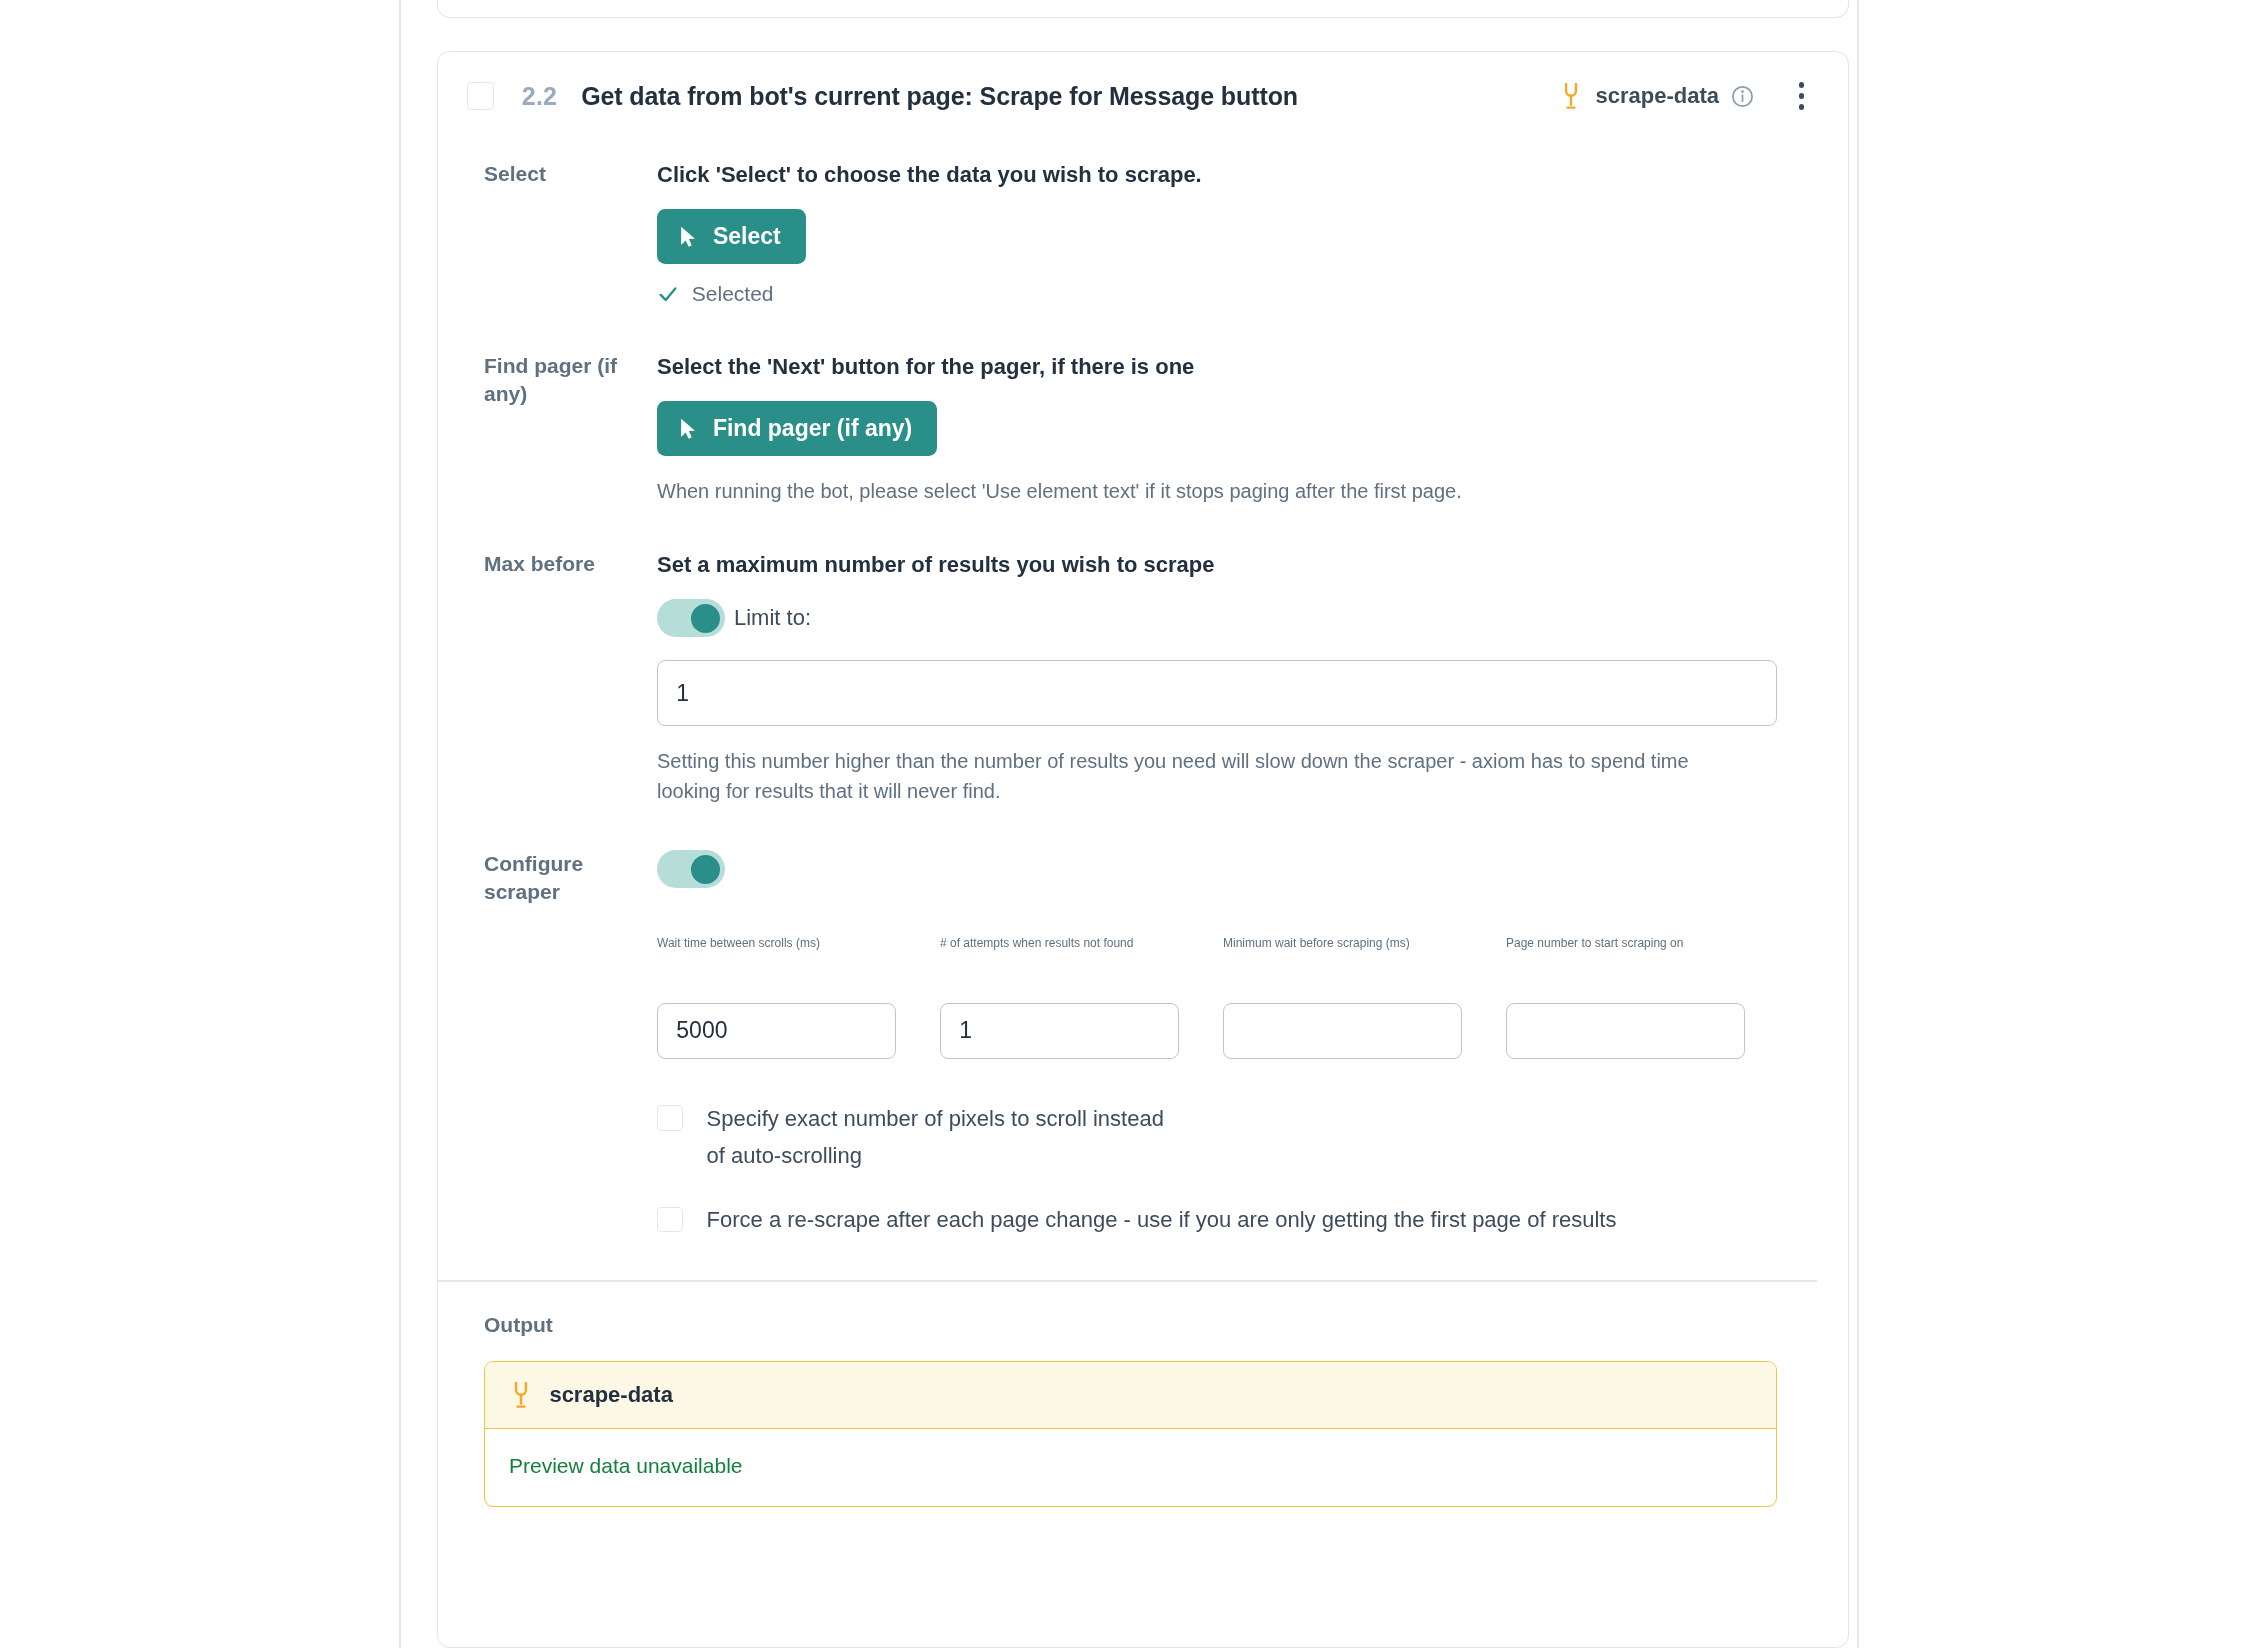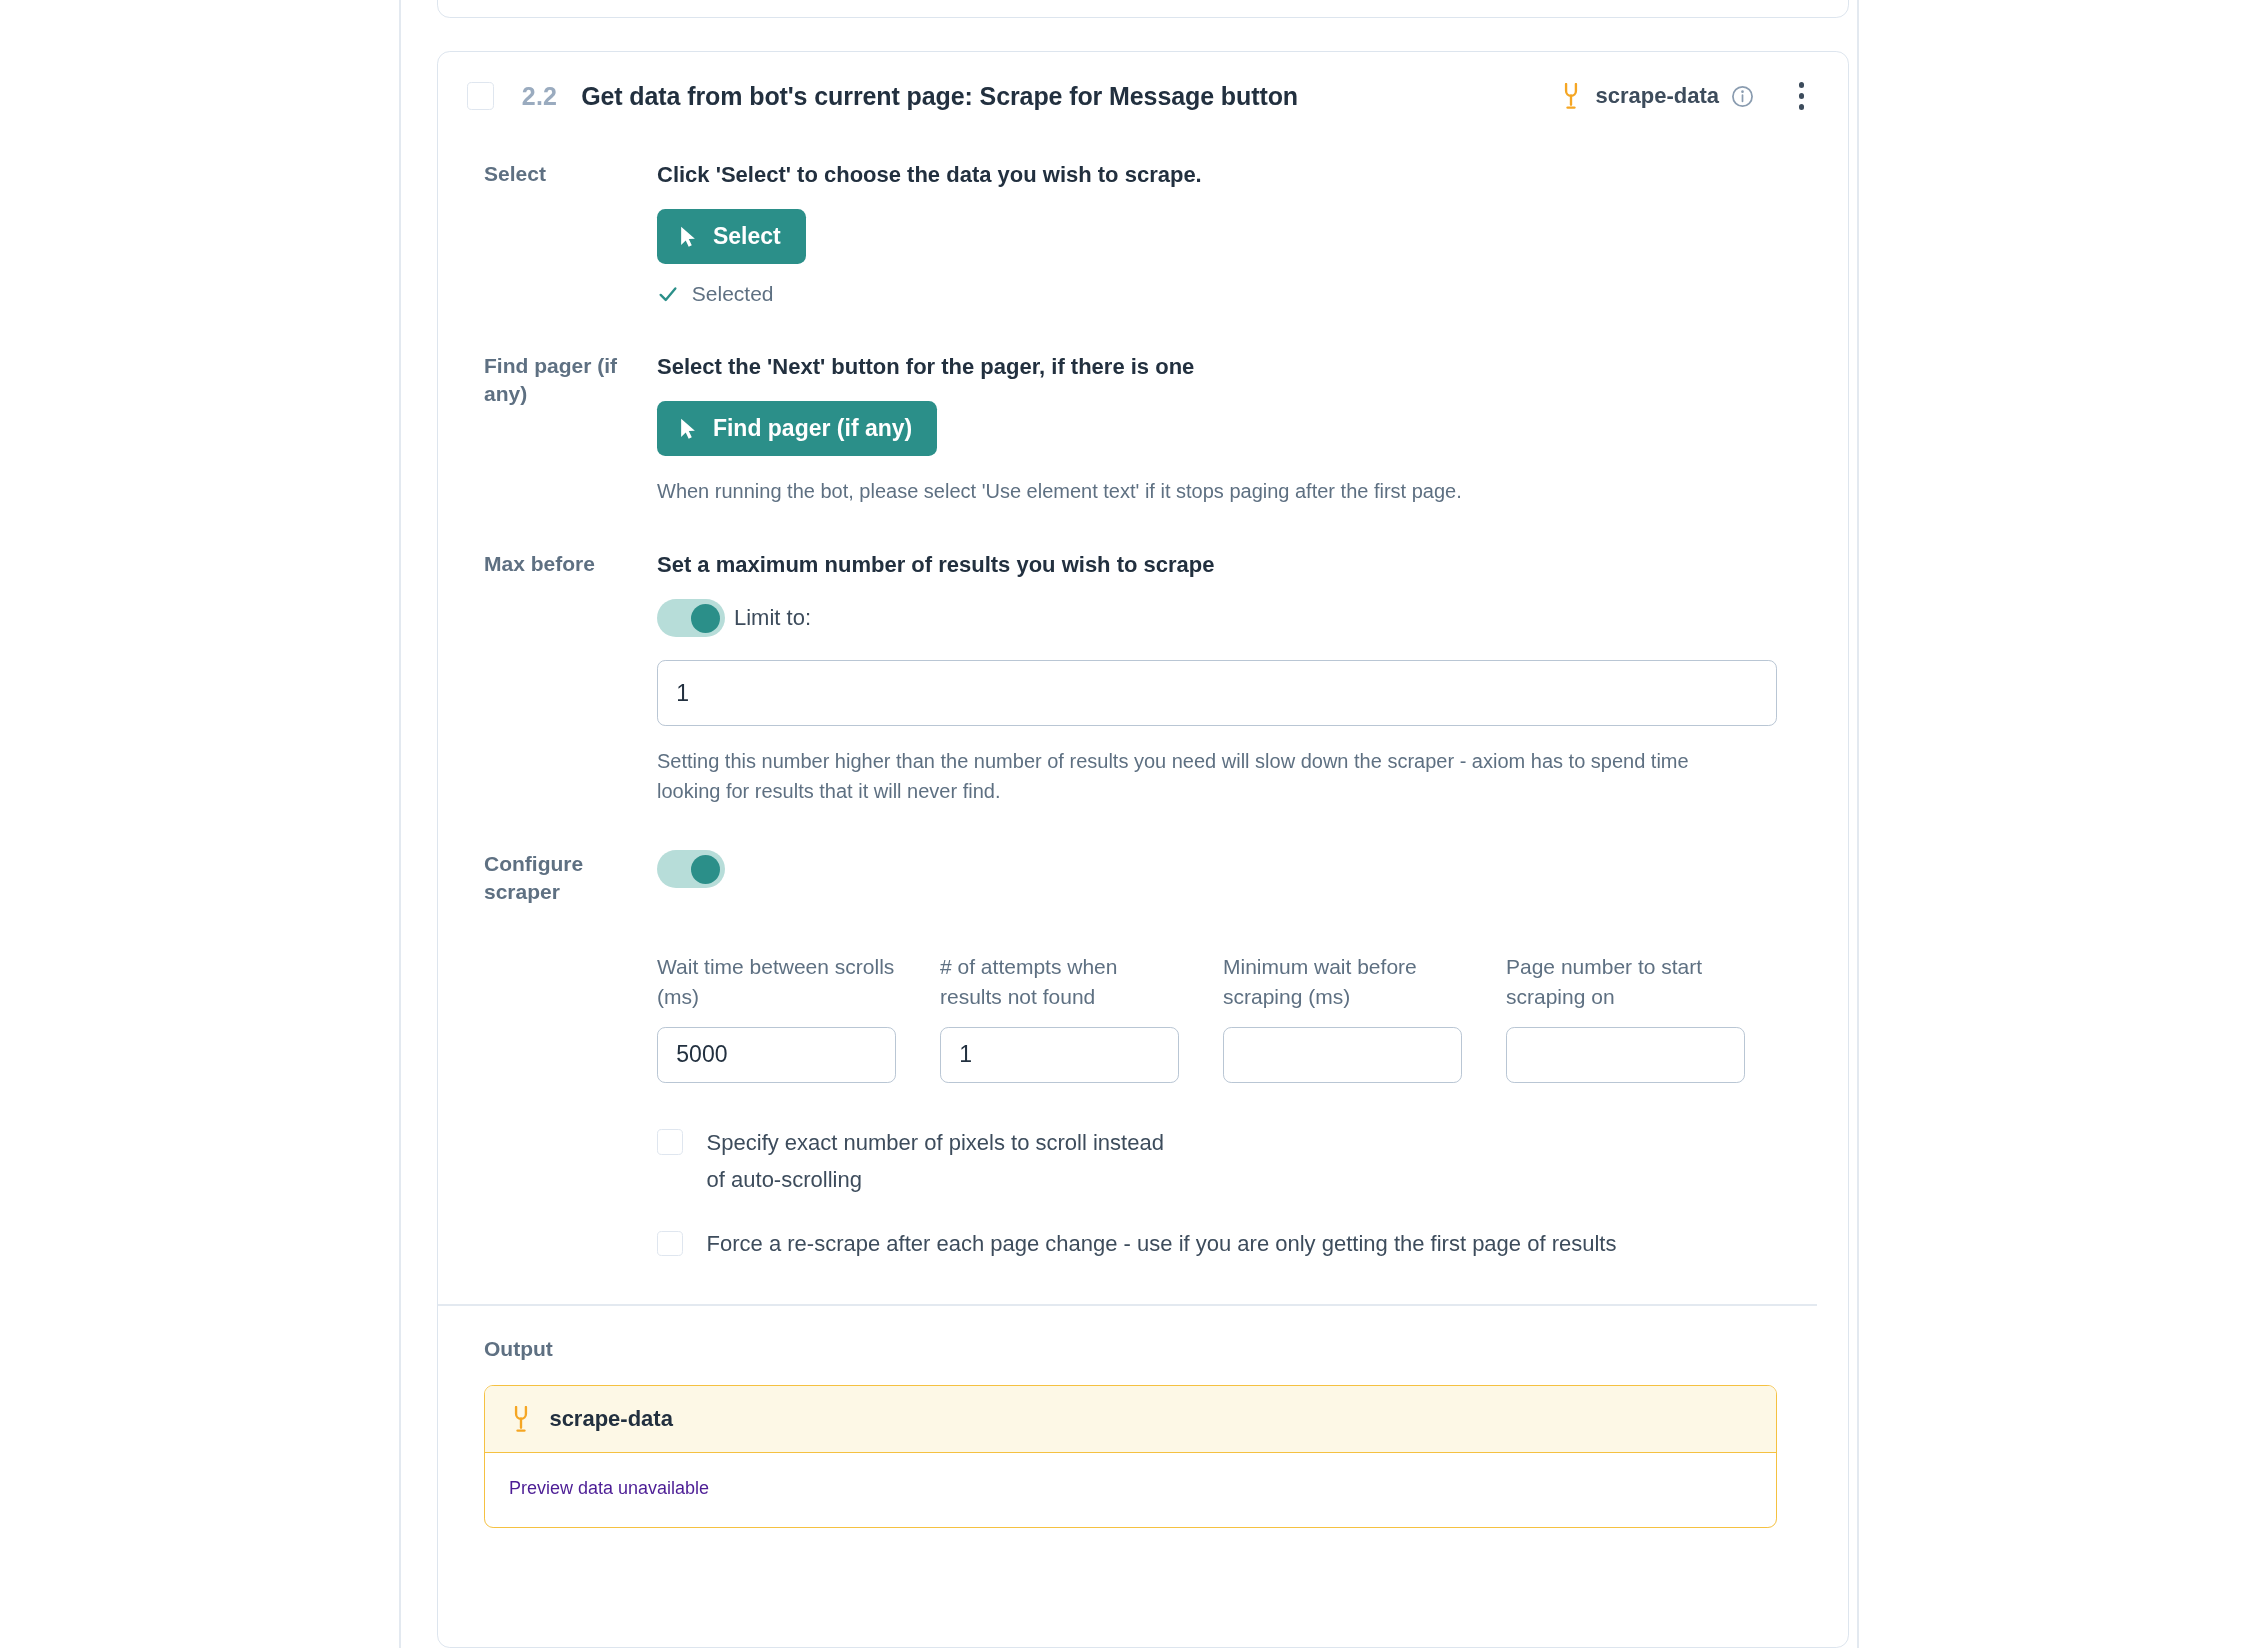--- a/index.html
+++ b/index.html
@@ -219,26 +219,25 @@
     font-family: "Liberation Sans", sans-serif;
     font-size: 23px;
     color: #22303f;
     padding: 0 18.3px;
     outline: none;
   }
 
   .field-grid { display: flex; gap: 44px; }
   .field { width: 239px; flex: 0 0 239px; }
   .field-label {
-    font-size: 21px;
+    font-size: 12px;
     color: #5e7082;
     line-height: 30px;
     margin-bottom: 14.6px;
     min-height: 60px;
-    margin-top: 24px;
   }
   .field .text-input { height: 56px; }
 
   
   .check-row { display: flex; align-items: flex-start; gap: 24px; }
   .check-box {
     width: 25.6px;
     height: 25.6px;
     border: 1.8px solid #dfe6ef;
     border-radius: 4.6px;
@@ -283,22 +282,22 @@
     padding: 20px 24px;
     border-bottom: 1.8px solid #f5c141;
   }
   .output-head-label {
     font-size: 22px;
     font-weight: 700;
     color: #22303f;
   }
   .output-body {
     padding: 25px 24px 28px 24px;
-    font-size: 18px;
-    color: #4c1d95;
+    font-size: 21px;
+    color: #15803d;
   }
 </style>
 </head>
 <body>
 
 <div class="page">
 
   <div class="rail rail-left"></div>
   <div class="rail rail-right"></div>
 

